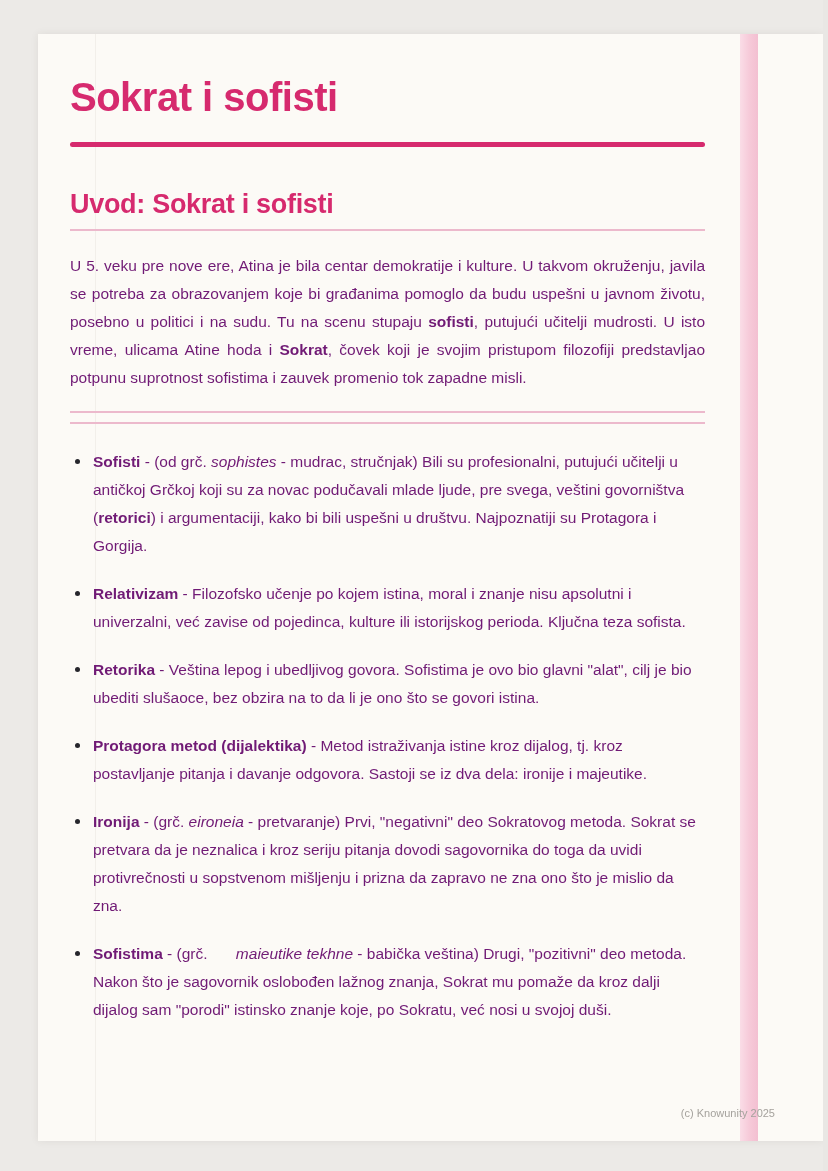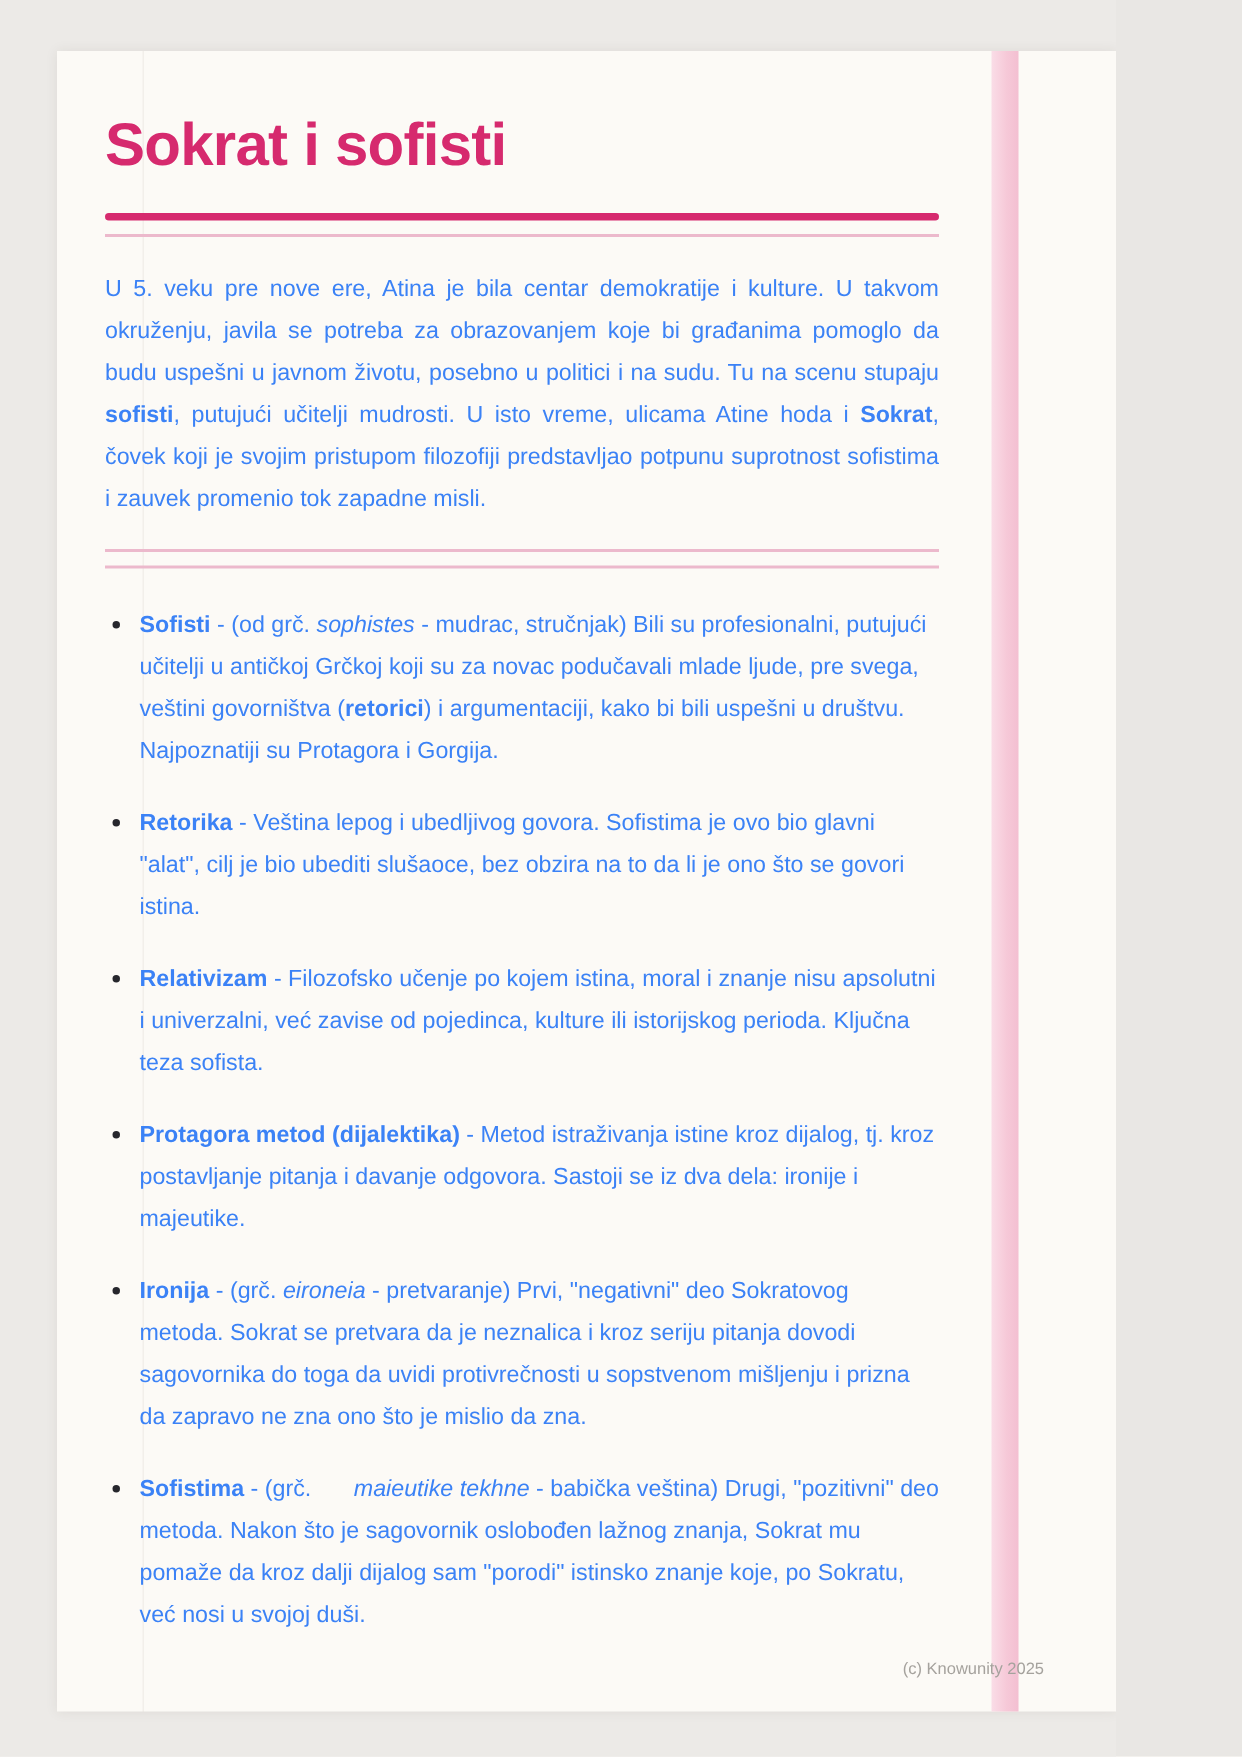--- a/index.html
+++ b/index.html
@@ -4,21 +4,21 @@
 <style>
   * { box-sizing: border-box; margin: 0; padding: 0; }
 
   body {
     font-family: "Liberation Sans", sans-serif;
     background: #e9e7e4;
   }
 
   .canvas {
     position: relative;
-    width: 744px;
+    width: 823px;
     height: 1171px;
     background: #eceae7;
     overflow: hidden;
   }
 
   .page {
     position: absolute;
     left: 38px;
     top: 34px;
     right: 0;
@@ -80,21 +80,21 @@
 
   .rule-thin {
     height: 2px;
     background: #ecb9cc;
     margin-top: 9px;
   }
 
   .body-text {
     font-size: 15.5px;
     line-height: 28px;
-    color: #3b82f6;
+    color: #701a75;
     text-align: justify;
   }
 
   p.intro {
     margin-top: 21px;
   }
 
   .section-divider {
     margin-top: 19px;
   }
@@ -137,32 +137,33 @@
 <div class="canvas">
   <div class="page">
     <div class="stripe"></div>
     <div class="fold-line"></div>
 
     <div class="content">
       <h1 class="doc-title">Sokrat i sofisti</h1>
 
       <div class="rule-thick"></div>
 
+      <h2 class="section-heading">Uvod: Sokrat i sofisti</h2>
       <div class="rule-thin"></div>
 
       <p class="body-text intro"><span>U 5. veku pre nove ere, Atina je bila centar demokratije i kulture. U takvom okruženju, javila se potreba za obrazovanjem koje bi građanima pomoglo da budu uspešni u javnom životu, posebno u politici i na sudu. Tu na scenu stupaju </span><span style="font-weight: 700;">sofisti</span><span>, putujući učitelji mudrosti. U isto vreme, ulicama Atine hoda i </span><span style="font-weight: 700;">Sokrat</span><span>, čovek koji je svojim pristupom filozofiji predstavljao potpunu suprotnost sofistima i zauvek promenio tok zapadne misli.</span></p>
 
       <div class="rule-thin section-divider"></div>
 
       <div class="rule-thin"></div>
 
       <ul class="terms-list">
           <li><span class="body-text"><span style="font-weight: 700;">Sofisti</span><span> - (od grč. </span><span style="font-style: italic;">sophistes</span><span> - mudrac, stručnjak) Bili su profesionalni, putujući učitelji u antičkoj Grčkoj koji su za novac podučavali mlade ljude, pre svega, veštini govorništva (</span><span style="font-weight: 700;">retorici</span><span>) i argumentaciji, kako bi bili uspešni u društvu. Najpoznatiji su Protagora i Gorgija.</span></span></li>
+          <li><span class="body-text"><span style="font-weight: 700;">Relativizam</span><span> - Filozofsko učenje po kojem istina, moral i znanje nisu apsolutni i univerzalni, već zavise od pojedinca, kulture ili istorijskog perioda. Ključna teza sofista.</span></span></li>
           <li><span class="body-text"><span style="font-weight: 700;">Retorika</span><span> - Veština lepog i ubedljivog govora. Sofistima je ovo bio glavni "alat", cilj je bio ubediti slušaoce, bez obzira na to da li je ono što se govori istina.</span></span></li>
-          <li><span class="body-text"><span style="font-weight: 700;">Relativizam</span><span> - Filozofsko učenje po kojem istina, moral i znanje nisu apsolutni i univerzalni, već zavise od pojedinca, kulture ili istorijskog perioda. Ključna teza sofista.</span></span></li>
           <li><span class="body-text"><span style="font-weight: 700;">Protagora metod (dijalektika)</span><span> - Metod istraživanja istine kroz dijalog, tj. kroz postavljanje pitanja i davanje odgovora. Sastoji se iz dva dela: ironije i majeutike.</span></span></li>
           <li><span class="body-text"><span style="font-weight: 700;">Ironija</span><span> - (grč. </span><span style="font-style: italic;">eironeia</span><span> - pretvaranje) Prvi, "negativni" deo Sokratovog metoda. Sokrat se pretvara da je neznalica i kroz seriju pitanja dovodi sagovornika do toga da uvidi protivrečnosti u sopstvenom mišljenju i prizna da zapravo ne zna ono što je mislio da zna.</span></span></li>
           <li><span class="body-text"><span style="font-weight: 700;">Sofistima</span><span> - (grč. </span><span style="font-style: italic; margin-left: 24px;">maieutike tekhne</span><span> - babička veština) Drugi, "pozitivni" deo metoda. Nakon što je sagovornik oslobođen lažnog znanja, Sokrat mu pomaže da kroz dalji dijalog sam "porodi" istinsko znanje koje, po Sokratu, već nosi u svojoj duši.</span></span></li>
         </ul>
     </div>
 
     <div class="footer-note">(c) Knowunity 2025</div>
   </div>
 </div>
 

